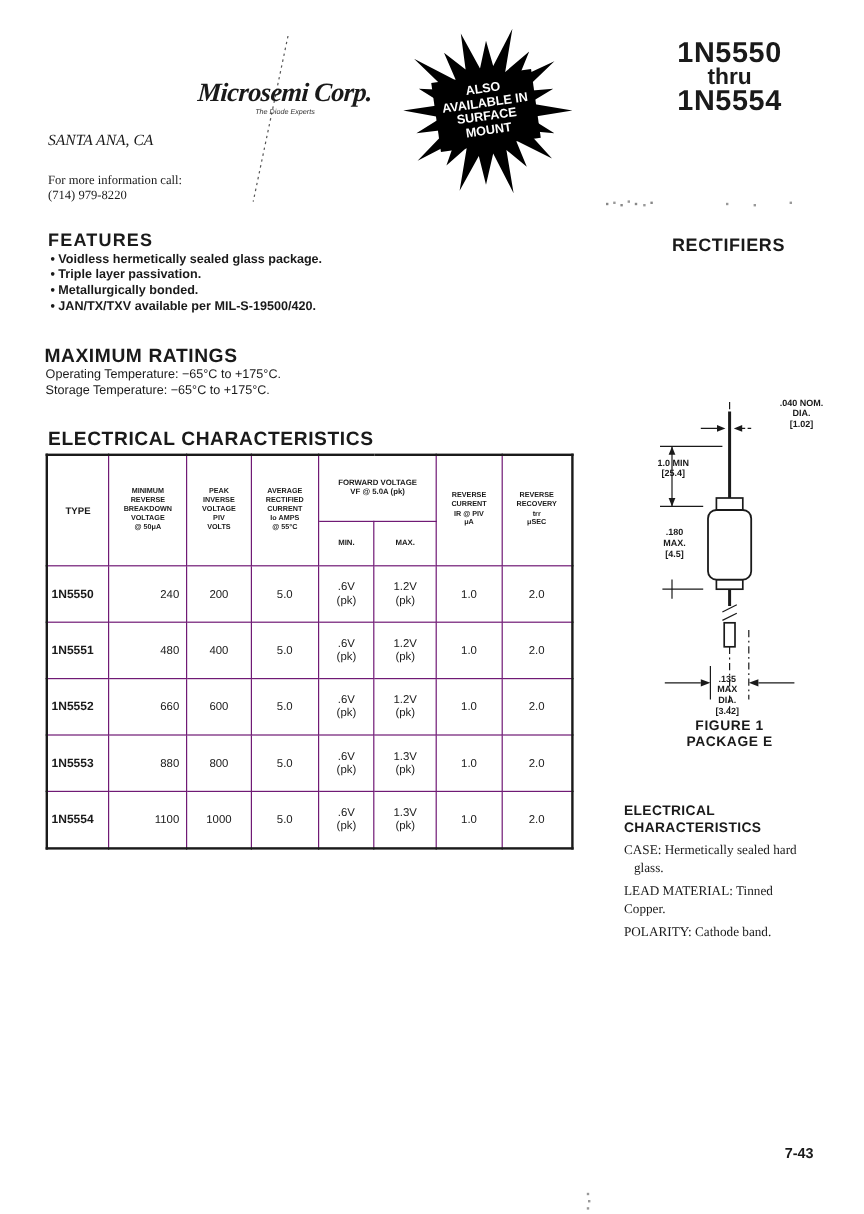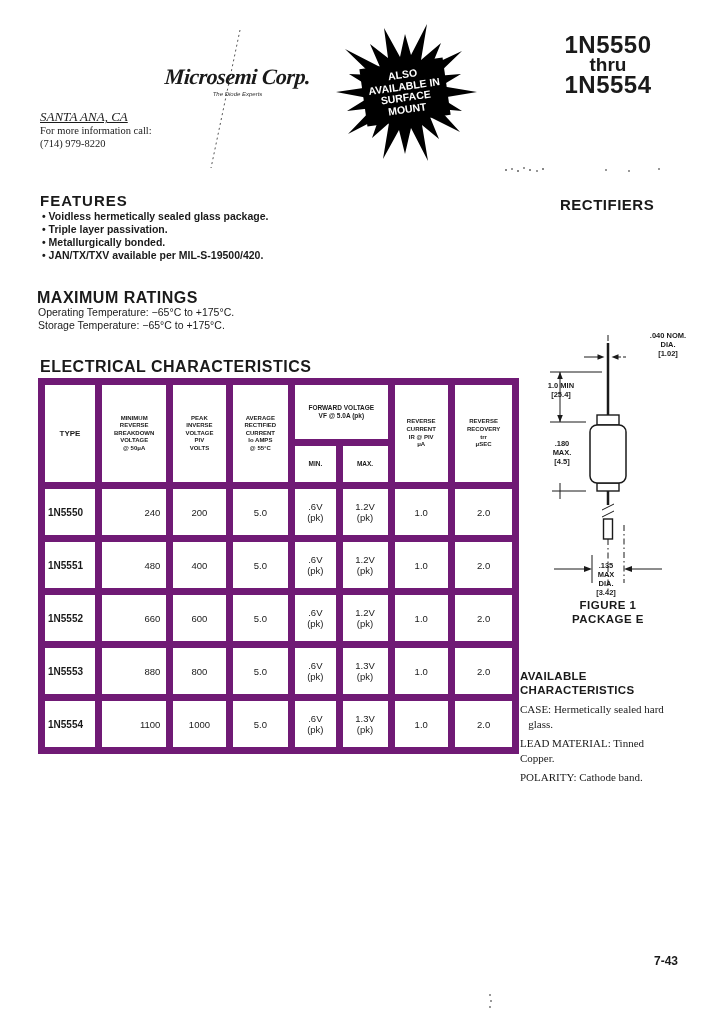--- a/index.html
+++ b/index.html
@@ -6,21 +6,21 @@
   body{width:720px;height:1012px;position:relative;background:#fff;color:#1a1a1a;
        font-family:"Liberation Sans",sans-serif;overflow:hidden;}
   .abs{position:absolute;}
 
   
   .logo{left:150px;top:64px;width:175px;text-align:center;}
   .logo .name{font-family:"Liberation Serif",serif;font-style:italic;font-weight:bold;
               font-size:22px;letter-spacing:-0.5px;transform:skewX(-4deg);}
   .logo .tagline{font-style:italic;font-size:6px;color:#333;margin-top:1px;}
   .address{left:40px;top:109px;font-family:"Liberation Serif",serif;}
-  .address .city{font-style:italic;font-size:13px;margin-bottom:0;text-decoration:underline;}
+  .address .city{font-style:italic;font-size:13px;margin-bottom:20px;}
   .address .line{font-size:10.5px;line-height:12.5px;}
   .partrange{left:552px;top:34px;width:112px;text-align:center;font-weight:bold;}
   .partrange .pn{font-size:24px;line-height:21px;letter-spacing:0.5px;}
   .partrange .thru{font-size:19px;line-height:19px;}
   .category{left:560px;top:196px;font-size:15px;font-weight:bold;letter-spacing:0.5px;}
 
   
   .starburst{left:330px;top:20px;width:150px;height:145px;}
   .starburst svg{position:absolute;left:0;top:0;}
   .badge-text{position:absolute;left:10px;top:40px;width:130px;height:64px;
@@ -31,21 +31,21 @@
   
   .features-title{left:40px;top:192px;font-size:15px;font-weight:bold;letter-spacing:1px;}
   .features-list{left:42px;top:210px;font-size:10.5px;font-weight:700;line-height:13px;}
   .features-list .item::before{content:"• ";}
   .ratings-title{left:37px;top:289px;font-size:16px;font-weight:bold;letter-spacing:0.5px;text-align:right;}
   .ratings-body{left:38px;top:306px;font-size:10.5px;line-height:12.5px;}
   .elec-title{left:40px;top:358px;font-size:16px;font-weight:bold;letter-spacing:0.5px;}
 
   
   .spec-table{left:38px;top:378px;border-collapse:collapse;table-layout:fixed;}
-  .spec-table th,.spec-table td{border:7px solid #701a75;padding:12px;margin:0;}
+  .spec-table th,.spec-table td{border:1px solid #701a75;padding:12px;margin:0;}
   .spec-table{border:2px solid #1a1a1a;}
   .spec-table th{font-size:6px;line-height:7.6px;font-weight:bold;text-align:center;
                  vertical-align:middle;white-space:pre-line;}
   .spec-table .subhead th{font-size:6.5px;height:12px;}
   .spec-table td{font-size:9.5px;height:17px;text-align:center;vertical-align:middle;}
   .spec-table td.type{font-weight:bold;font-size:10px;text-align:left;padding-left:3px;}
   .spec-table td.rnum{text-align:right;padding-right:6px;}
 
   
   .figure{left:540px;top:329px;width:180px;height:310px;}
@@ -271,21 +271,21 @@
 [4.5]</div>
   <div class="lbl" style="left:38px;top:232px;width:56px;">.135
 MAX
 DIA.
 [3.42]</div>
   <div class="cap" style="top:270px;">FIGURE 1</div>
   <div class="cap" style="top:284px;">PACKAGE E</div>
 </div>
 
 <div class="abs mech">
-  <div class="title">AVAILABLE
+  <div class="title">ELECTRICAL
 CHARACTERISTICS</div>
   <p>CASE: Hermetically sealed hard
 &nbsp;&nbsp;&nbsp;glass.</p>
   <p>LEAD MATERIAL: Tinned
 Copper.</p>
   <p>POLARITY: Cathode band.</p>
 </div>
 
 <div class="abs pagenum">7-43</div>
 

